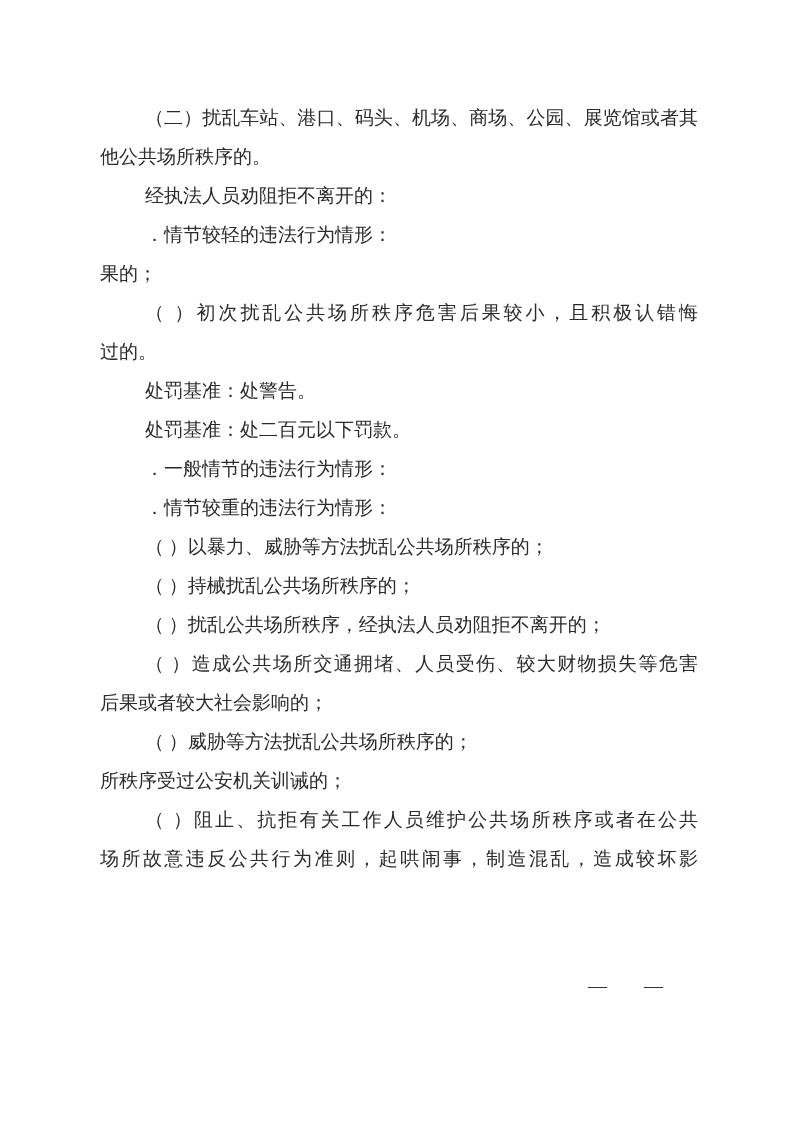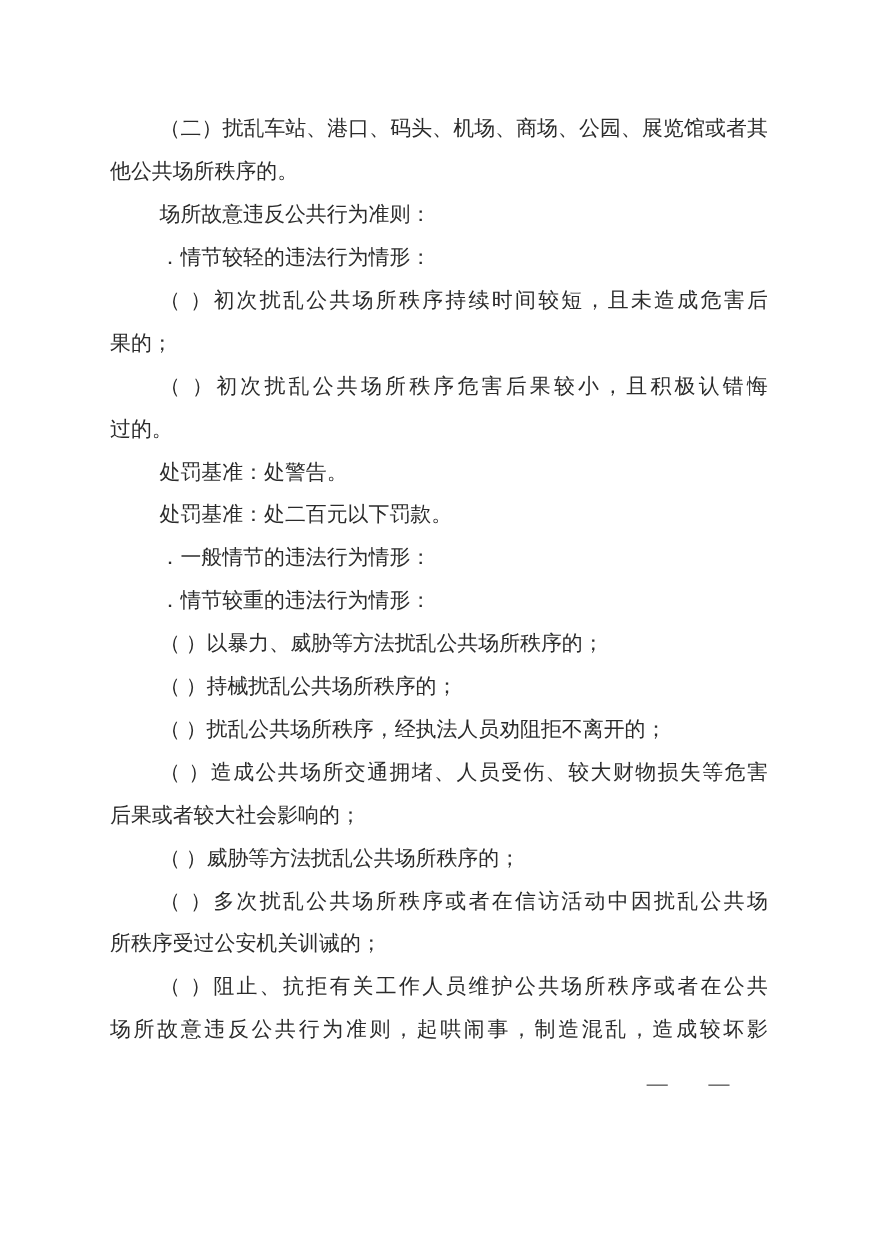--- a/index.html
+++ b/index.html
@@ -54,37 +54,35 @@
     display: inline-block;
   }
 </style>
 </head>
 <body>
 
 <div class="page">
   <div class="text-block" id="document-body">
       <div class="line indent just">（二）扰乱车站、港口、码头、机场、商场、公园、展览馆或者其</div>
       <div class="line">他公共场所秩序的。</div>
-      <div class="line indent">场所故意违反公共行为准则：</div>
+      <div class="line indent">经执法人员劝阻拒不离开的：</div>
       <div class="line indent">．情节较轻的违法行为情形：</div>
-      <div class="line indent just">（ ）初次扰乱公共场所秩序持续时间较短，且未造成危害后</div>
       <div class="line">果的；</div>
       <div class="line indent just">（ ）初次扰乱公共场所秩序危害后果较小，且积极认错悔</div>
       <div class="line">过的。</div>
       <div class="line indent">处罚基准：处警告。</div>
       <div class="line indent">处罚基准：处二百元以下罚款。</div>
       <div class="line indent">．一般情节的违法行为情形：</div>
       <div class="line indent">．情节较重的违法行为情形：</div>
       <div class="line indent">（ ）以暴力、威胁等方法扰乱公共场所秩序的；</div>
       <div class="line indent">（ ）持械扰乱公共场所秩序的；</div>
       <div class="line indent">（ ）扰乱公共场所秩序，经执法人员劝阻拒不离开的；</div>
       <div class="line indent just">（ ）造成公共场所交通拥堵、人员受伤、较大财物损失等危害</div>
       <div class="line">后果或者较大社会影响的；</div>
       <div class="line indent">（ ）威胁等方法扰乱公共场所秩序的；</div>
-      <div class="line indent just">（ ）多次扰乱公共场所秩序或者在信访活动中因扰乱公共场</div>
       <div class="line">所秩序受过公安机关训诫的；</div>
       <div class="line indent just">（ ）阻止、抗拒有关工作人员维护公共场所秩序或者在公共</div>
       <div class="line just">场所故意违反公共行为准则，起哄闹事，制造混乱，造成较坏影</div>
     </div>
   <div class="footer">
     <span>—</span>
     <span>—</span>
   </div>
 </div>
 

